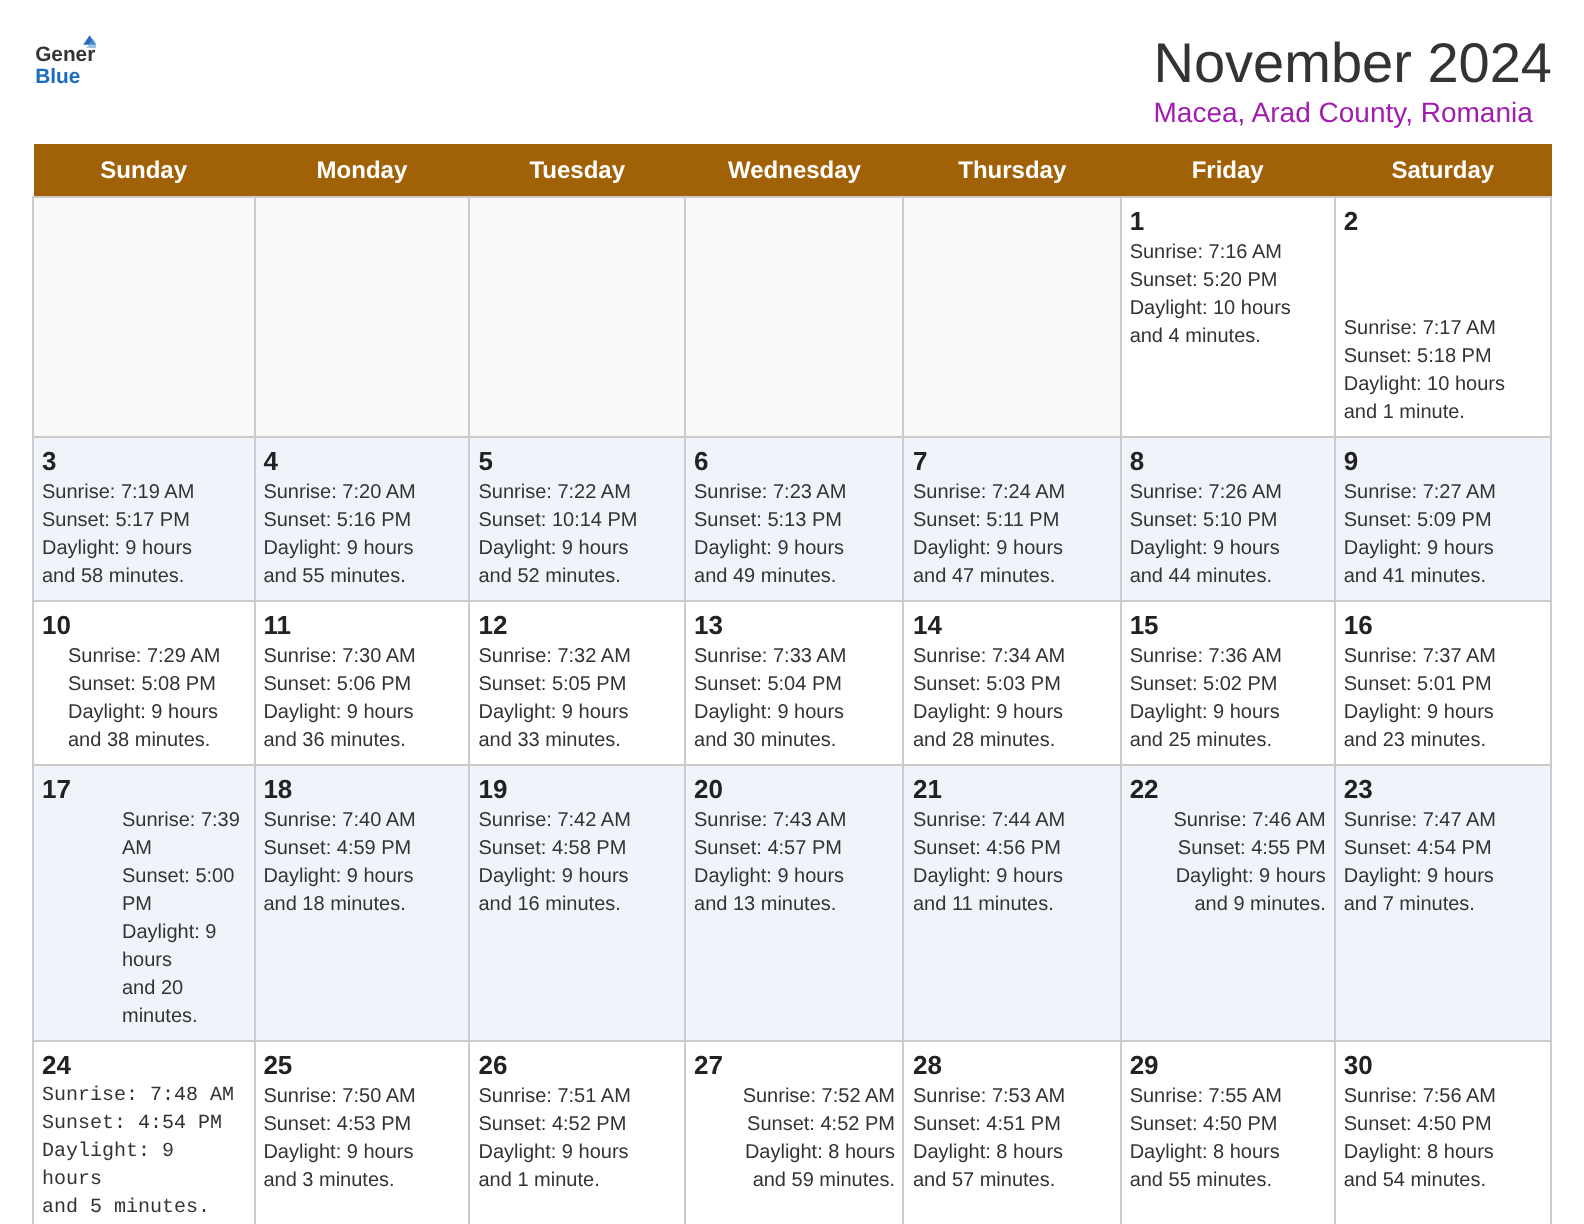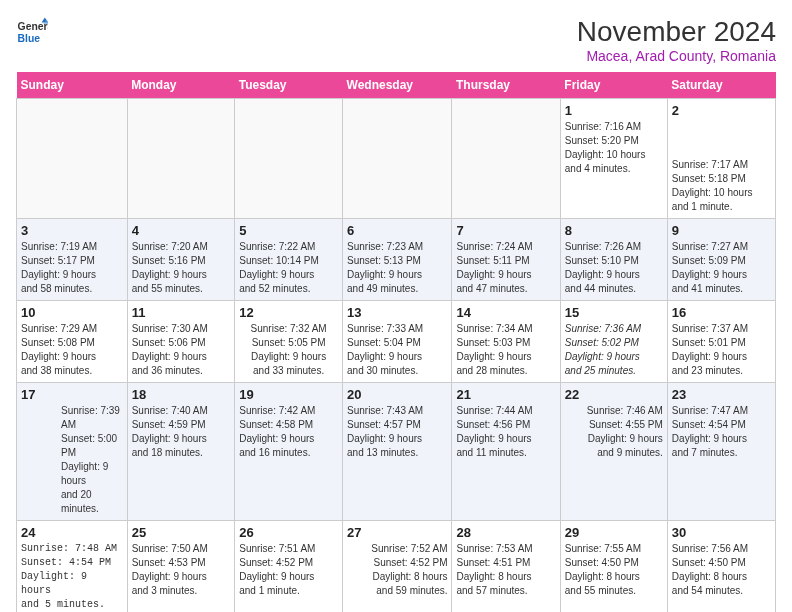--- a/index.html
+++ b/index.html
@@ -19,41 +19,40 @@
     .logo {
       display: flex;
       align-items: center;
       gap: 4px;
     }
     .logo-icon {
       width: 32px;
       height: 32px;
     }
     .title-area {
-      text-align: right;
     }
     .calendar-title {
       font-size: 28px;
       font-weight: normal;
       color: #333;
     }
     .calendar-subtitle {
       font-size: 14px;
       color: #a21caf;
     }
     table {
       width: 100%;
       border-collapse: collapse;
       font-size: 11px;
     }
     thead tr th {
-      background-color: #ec4899;
+      background-color: #a16207;
       color: white;
       padding: 6px 4px;
-      text-align: left;
+      text-align: center;
       font-size: 12px;
       font-weight: bold;
     }
     tbody tr td {
       border: 1px solid #ccc;
       vertical-align: top;
       padding: 4px;
       height: 80px;
       width: 113px;
     }
@@ -178,56 +177,56 @@
           <span class="day-number">9</span>
           <div class="day-info" style="white-space: pre-line;">Sunrise: 7:27 AM
 Sunset: 5:09 PM
 Daylight: 9 hours
 and 41 minutes.</div>
         </td>
       </tr>
       <tr>
         <td>
           <span class="day-number">10</span>
-          <div class="day-info" style="white-space: pre-line;">Sunrise: 7:29 AM
+          <div class="day-info" style="white-space: pre-line; margin-left: 13px;">Sunrise: 7:29 AM
 Sunset: 5:08 PM
 Daylight: 9 hours
 and 38 minutes.</div>
         </td>
         <td>
           <span class="day-number">11</span>
           <div class="day-info" style="white-space: pre-line;">Sunrise: 7:30 AM
 Sunset: 5:06 PM
 Daylight: 9 hours
 and 36 minutes.</div>
         </td>
         <td>
           <span class="day-number">12</span>
-          <div class="day-info" style="white-space: pre-line; text-align: center;">Sunrise: 7:32 AM
+          <div class="day-info" style="white-space: pre-line;">Sunrise: 7:32 AM
 Sunset: 5:05 PM
 Daylight: 9 hours
 and 33 minutes.</div>
         </td>
         <td>
           <span class="day-number">13</span>
           <div class="day-info" style="white-space: pre-line;">Sunrise: 7:33 AM
 Sunset: 5:04 PM
 Daylight: 9 hours
 and 30 minutes.</div>
         </td>
         <td>
           <span class="day-number">14</span>
           <div class="day-info" style="white-space: pre-line;">Sunrise: 7:34 AM
 Sunset: 5:03 PM
 Daylight: 9 hours
 and 28 minutes.</div>
         </td>
         <td>
           <span class="day-number">15</span>
-          <div class="day-info" style="white-space: pre-line; font-style: italic;">Sunrise: 7:36 AM
+          <div class="day-info" style="white-space: pre-line;">Sunrise: 7:36 AM
 Sunset: 5:02 PM
 Daylight: 9 hours
 and 25 minutes.</div>
         </td>
         <td>
           <span class="day-number">16</span>
           <div class="day-info" style="white-space: pre-line;">Sunrise: 7:37 AM
 Sunset: 5:01 PM
 Daylight: 9 hours
 and 23 minutes.</div>

